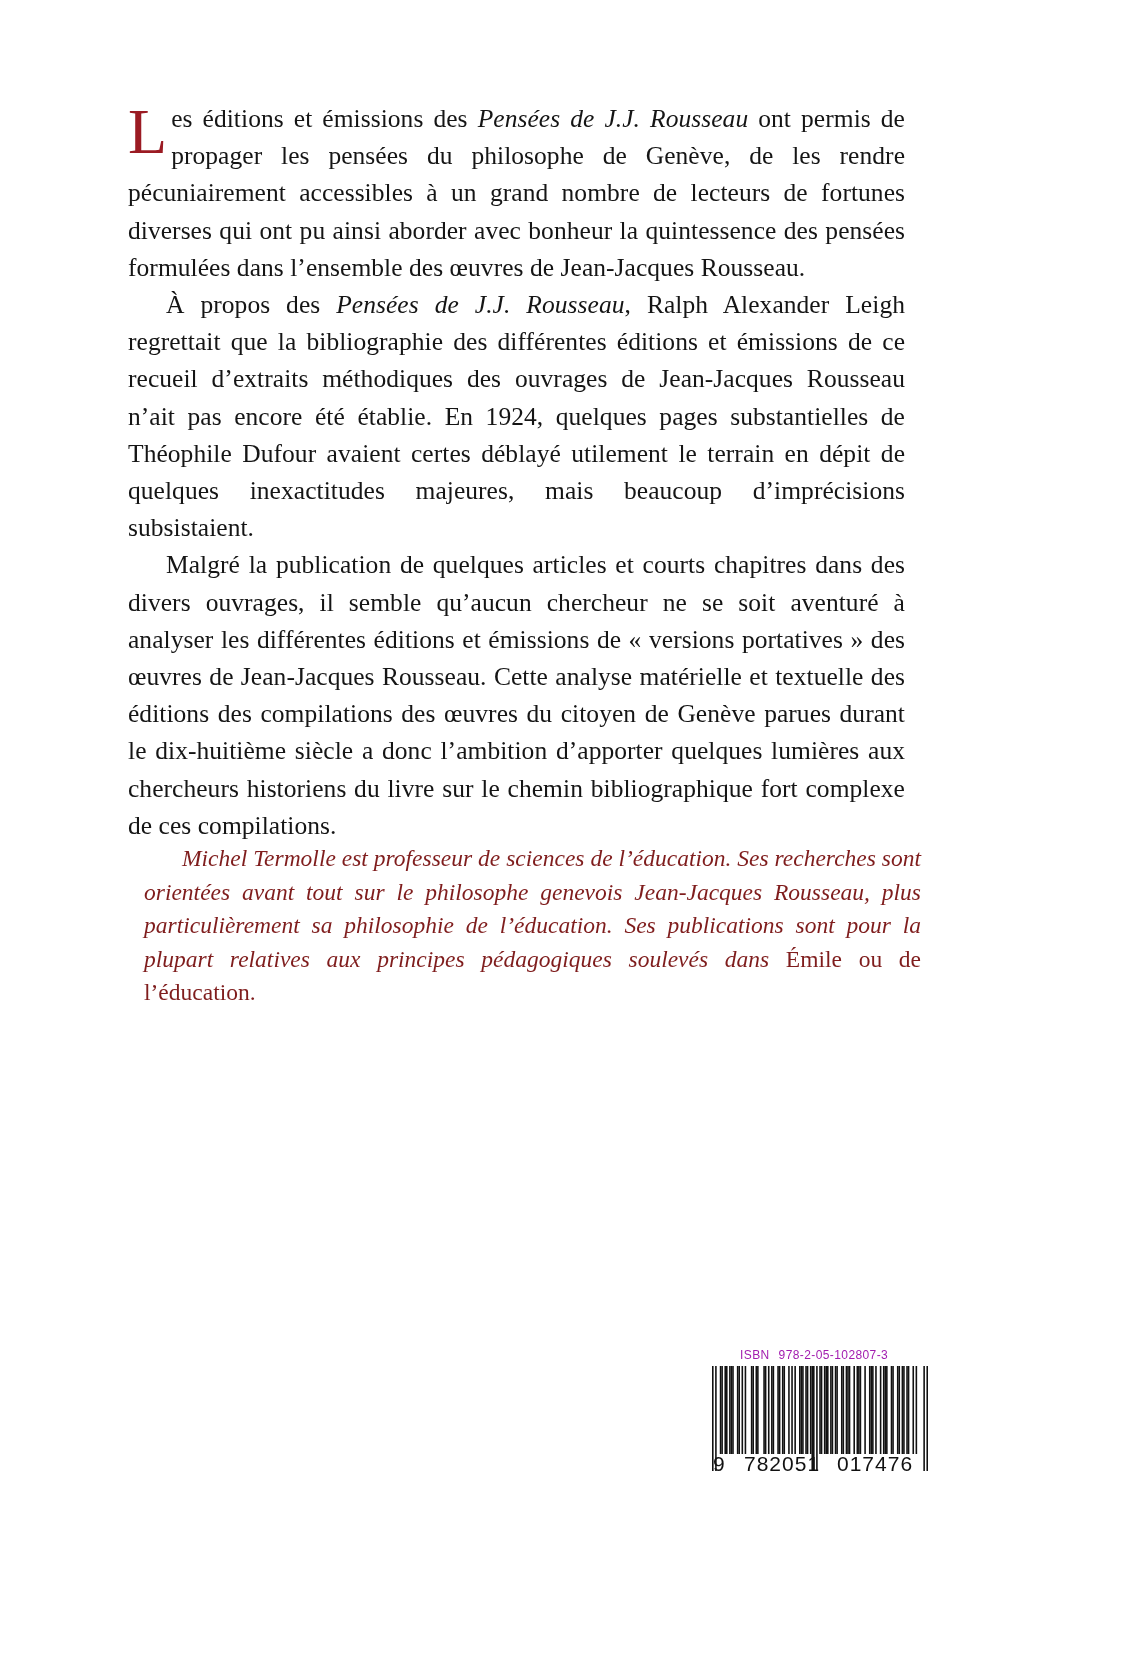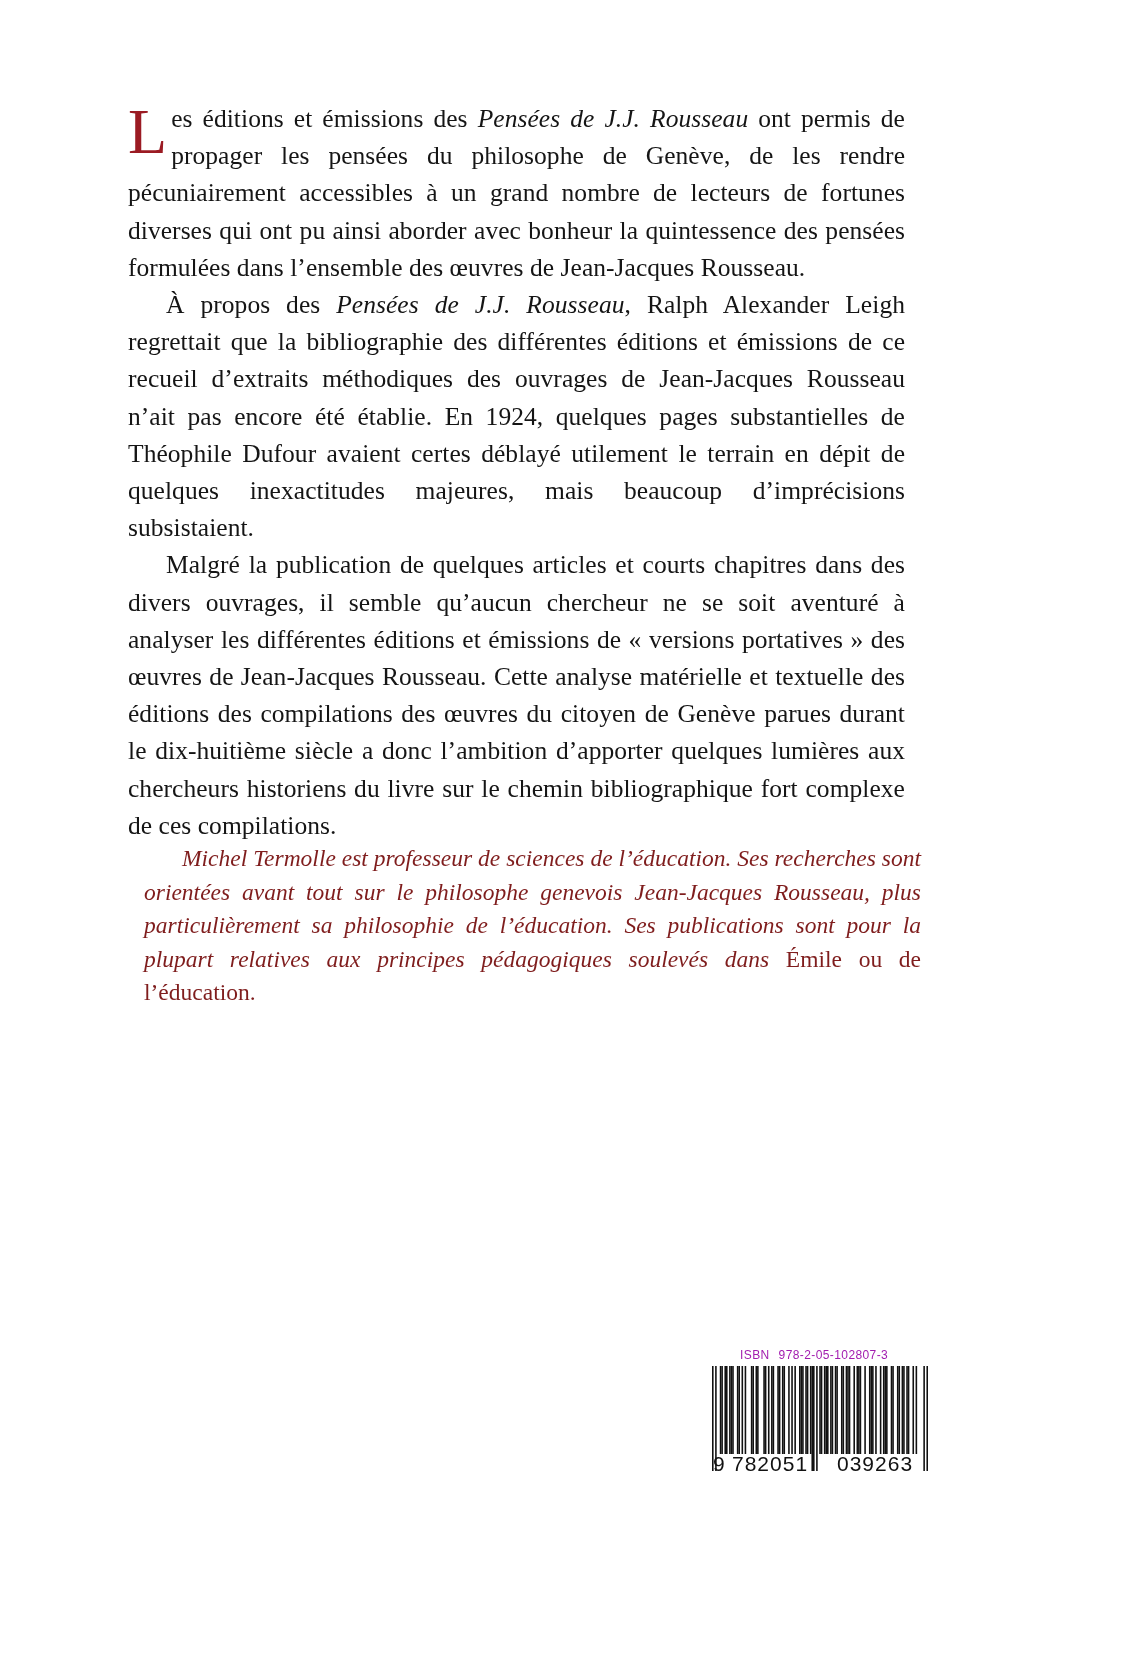--- a/index.html
+++ b/index.html
@@ -117,21 +117,21 @@
     letter-spacing: 1px;
     color: #111;
   }
   #barcode-digits .lead {
     position: absolute;
     left: 1px;
     top: 0;
   }
   #barcode-digits .grp-left {
     position: absolute;
-    left: 20px;
+    left: 32px;
     top: 0;
   }
   #barcode-digits .grp-right {
     position: absolute;
     left: 125px;
     top: 0;
   }
 </style>
 </head>
 <body>
@@ -242,19 +242,19 @@
             <rect x="195.799" y="0" width="1.585" height="88"></rect>
             <rect x="200.460" y="0" width="1.585" height="88"></rect>
             <rect x="203.568" y="0" width="1.585" height="88"></rect>
             <rect x="211.338" y="0" width="1.585" height="105"></rect>
             <rect x="214.446" y="0" width="1.585" height="105"></rect>
           </g>
       </svg>
       <div id="barcode-digits">
         <span class="lead">9</span>
         <span class="grp-left">782051</span>
-        <span class="grp-right">039263</span>
+        <span class="grp-right">017476</span>
       </div>
     </div>
 
   </div>
 
 </div>
 
 </body></html>

